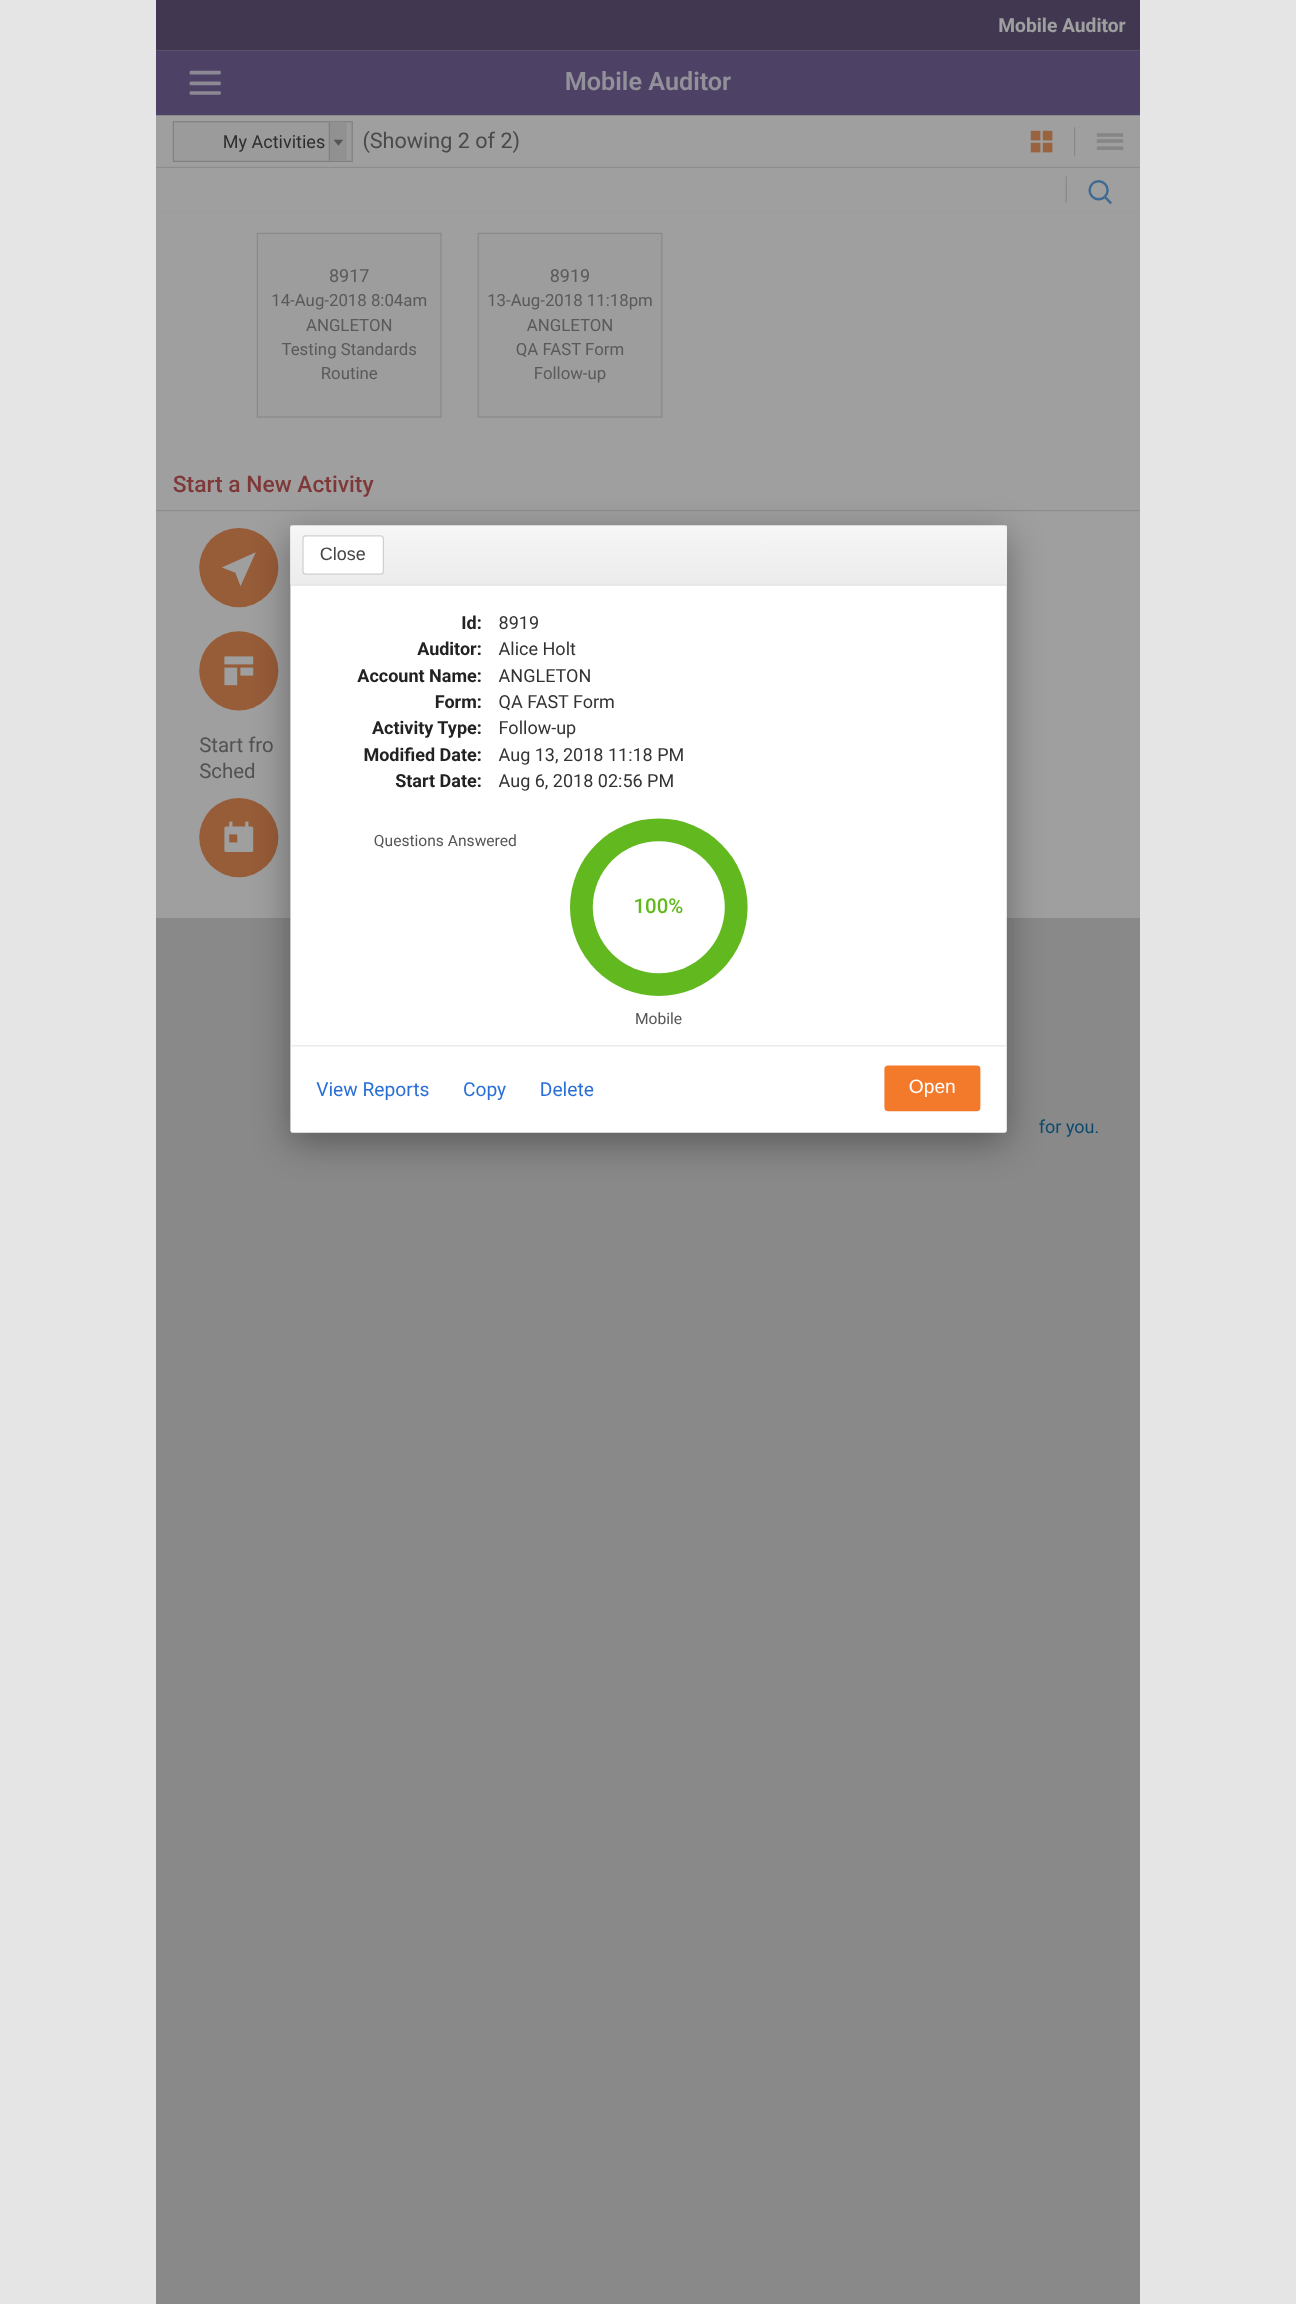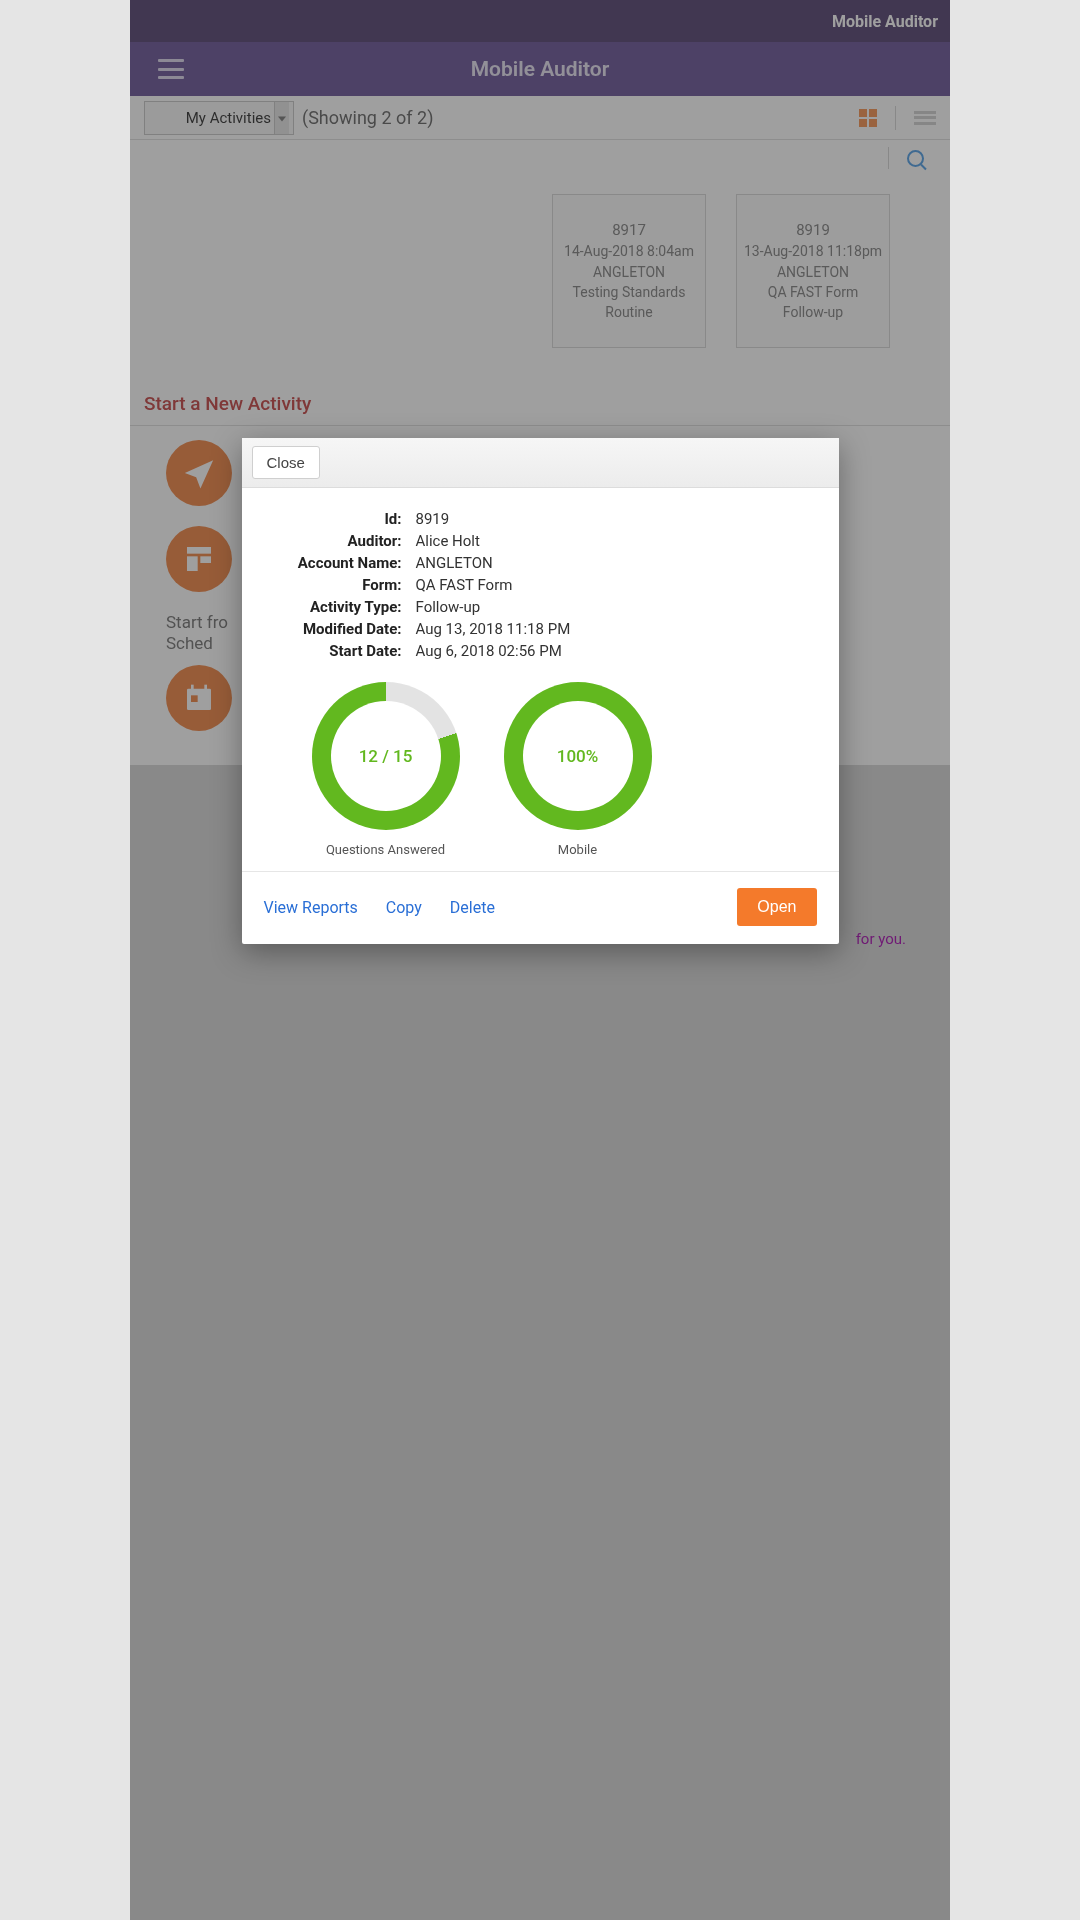--- a/index.html
+++ b/index.html
@@ -144,22 +144,21 @@
   bottom: -3px; right: -5px; transform: rotate(45deg);
 }
 .search-divider { width: 1px; height: 22px; background: #ccc; margin-right: 18px; }
 .content {
   background: #fff;
   padding-bottom: 20px;
 }
 .cards {
   display: flex;
   gap: 30px;
-  padding: 18px 60px 30px;
-  justify-content: flex-end;
+  padding: 18px 84px 30px;
 }
 .card {
   width: 154px;
   height: 154px;
   border: 1px solid #cfcfcf;
   background: #fafafa;
   display: flex;
   flex-direction: column;
   align-items: center;
   justify-content: center;
@@ -281,24 +280,24 @@
   background: #f47a2b;
   color: #fff;
   border: none;
   padding: 10px 20px;
   font-size: 16px;
   border-radius: 3px;
   cursor: pointer;
 }
 .behind-text {
   position: absolute;
-  right: 44px;
+  right: 34px;
   top: 930px;
   font-size: 15px;
-  color: #701a75;
+  color: #0c4a6e;
 }
 </style>
 </head>
 <body>
 
 <div class="phone-frame">
   <div class="status-bar">
     <span>Mobile Auditor</span>
   </div>
 
@@ -429,23 +428,20 @@
             <span class="info-label">Modified Date:</span>
             <span class="info-val">Aug 13, 2018 11:18 PM</span>
           </div>
         <div class="info-row">
             <span class="info-label">Start Date:</span>
             <span class="info-val">Aug 6, 2018 02:56 PM</span>
           </div>
 
         <div class="donuts">
           <div class="donut">
-            <div class="ring ring1">
-                <div class="ring-inner">12 / 15</div>
-              </div>
             <div class="donut-label">Questions Answered</div>
           </div>
           <div class="donut">
             <div class="ring ring2">
                 <div class="ring-inner">100%</div>
               </div>
             <div class="donut-label">Mobile</div>
           </div>
         </div>
       </div>

